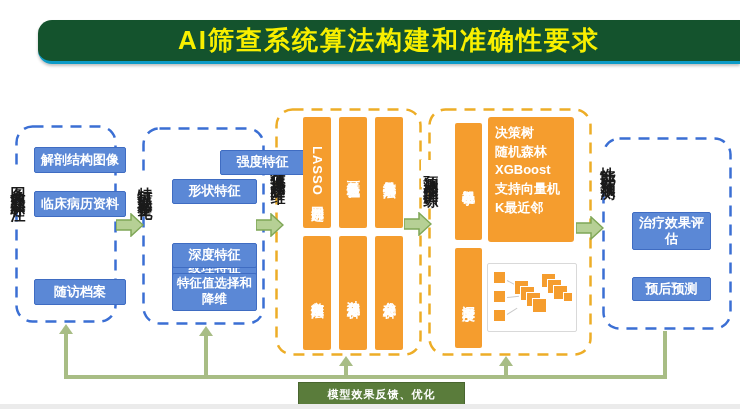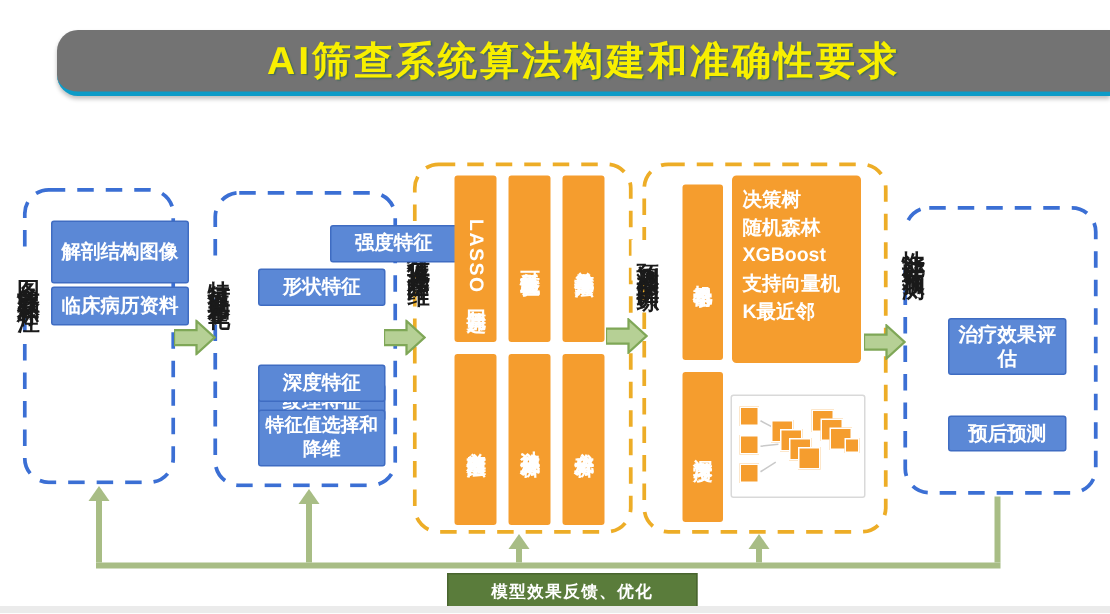--- a/index.html
+++ b/index.html
@@ -3,21 +3,21 @@
 <meta charset="utf-8">
 <style>
   html,body{margin:0;padding:0;background:#fff;}
   #stage{
     position:relative;width:740px;height:409px;background:#ffffff;overflow:hidden;
     font-family:"Liberation Sans","DejaVu Sans",sans-serif;
   }
   
   .banner{
     position:absolute;left:38px;top:20px;width:702px;height:44px;box-sizing:border-box;
-    background:#737373;border-radius:14px 0 0 14px;
+    background:#14532d;border-radius:14px 0 0 14px;
     border-bottom:3px solid #0d9bc7;box-shadow:0 2px 3px rgba(0,0,0,.25);
     display:flex;align-items:center;justify-content:center;
   }
   .banner .ttl{
     color:#f8ef00;font-size:26px;font-weight:bold;letter-spacing:2px;
     text-shadow:1px 1px 1px rgba(0,90,60,.45);
   }
   
   .group{position:absolute;border-radius:18px;}
   .group svg{position:absolute;left:0;top:0;}
@@ -108,22 +108,23 @@
         <rect x="1.5" y="1.5" width="127" height="190" rx="16" fill="none" stroke="#3b6fd4" stroke-width="2.5" stroke-dasharray="11,8"></rect>
       </svg>
   </div>
 
   <div class="glabel" style="left:8px;top:172px;">图像获取和标注</div>
   <div class="glabel" style="left:135px;top:172px;">特征提取和量化</div>
   <div class="glabel" style="left:268px;top:152px;">特征值选择和降维</div>
   <div class="glabel" style="left:421px;top:160px;">预测模型的训练</div>
   <div class="glabel" style="left:598px;top:152px;">性能评估及预测</div>
 
-  <div class="bluebox" style="left:34px;top:147px;width:92px;height:42px;">解剖结构图像</div>
+  <div class="bluebox" style="left:34px;top:147px;width:92px;height:26px;">解剖结构图像</div>
   <div class="bluebox" style="left:34px;top:191px;width:92px;height:26px;">临床病历资料</div>
+  <div class="bluebox" style="left:34px;top:279px;width:92px;height:26px;">随访档案</div>
 
   <div class="bluebox" style="left:172px;top:150px;width:85px;height:25px;margin-left:48px;">强度特征</div>
   <div class="bluebox" style="left:172px;top:179px;width:85px;height:25px;">形状特征</div>
   <div class="bluebox" style="left:172px;top:208px;width:85px;height:25px;margin-top:48px;">纹理特征</div>
   <div class="bluebox" style="left:172px;top:243px;width:85px;height:25px;">深度特征</div>
   <div class="bluebox" style="left:172px;top:273px;width:85px;height:38px;font-size:12.5px;">特征值选择和降维</div>
 
   <div class="orangeV o28" style="left:303px;top:117px;height:111px;">LASSO回归筛选</div>
   <div class="orangeV o28" style="left:339px;top:117px;height:111px;">可重复性检验</div>
   <div class="orangeV o28" style="left:375px;top:117px;height:111px;">单变量选择法</div>

